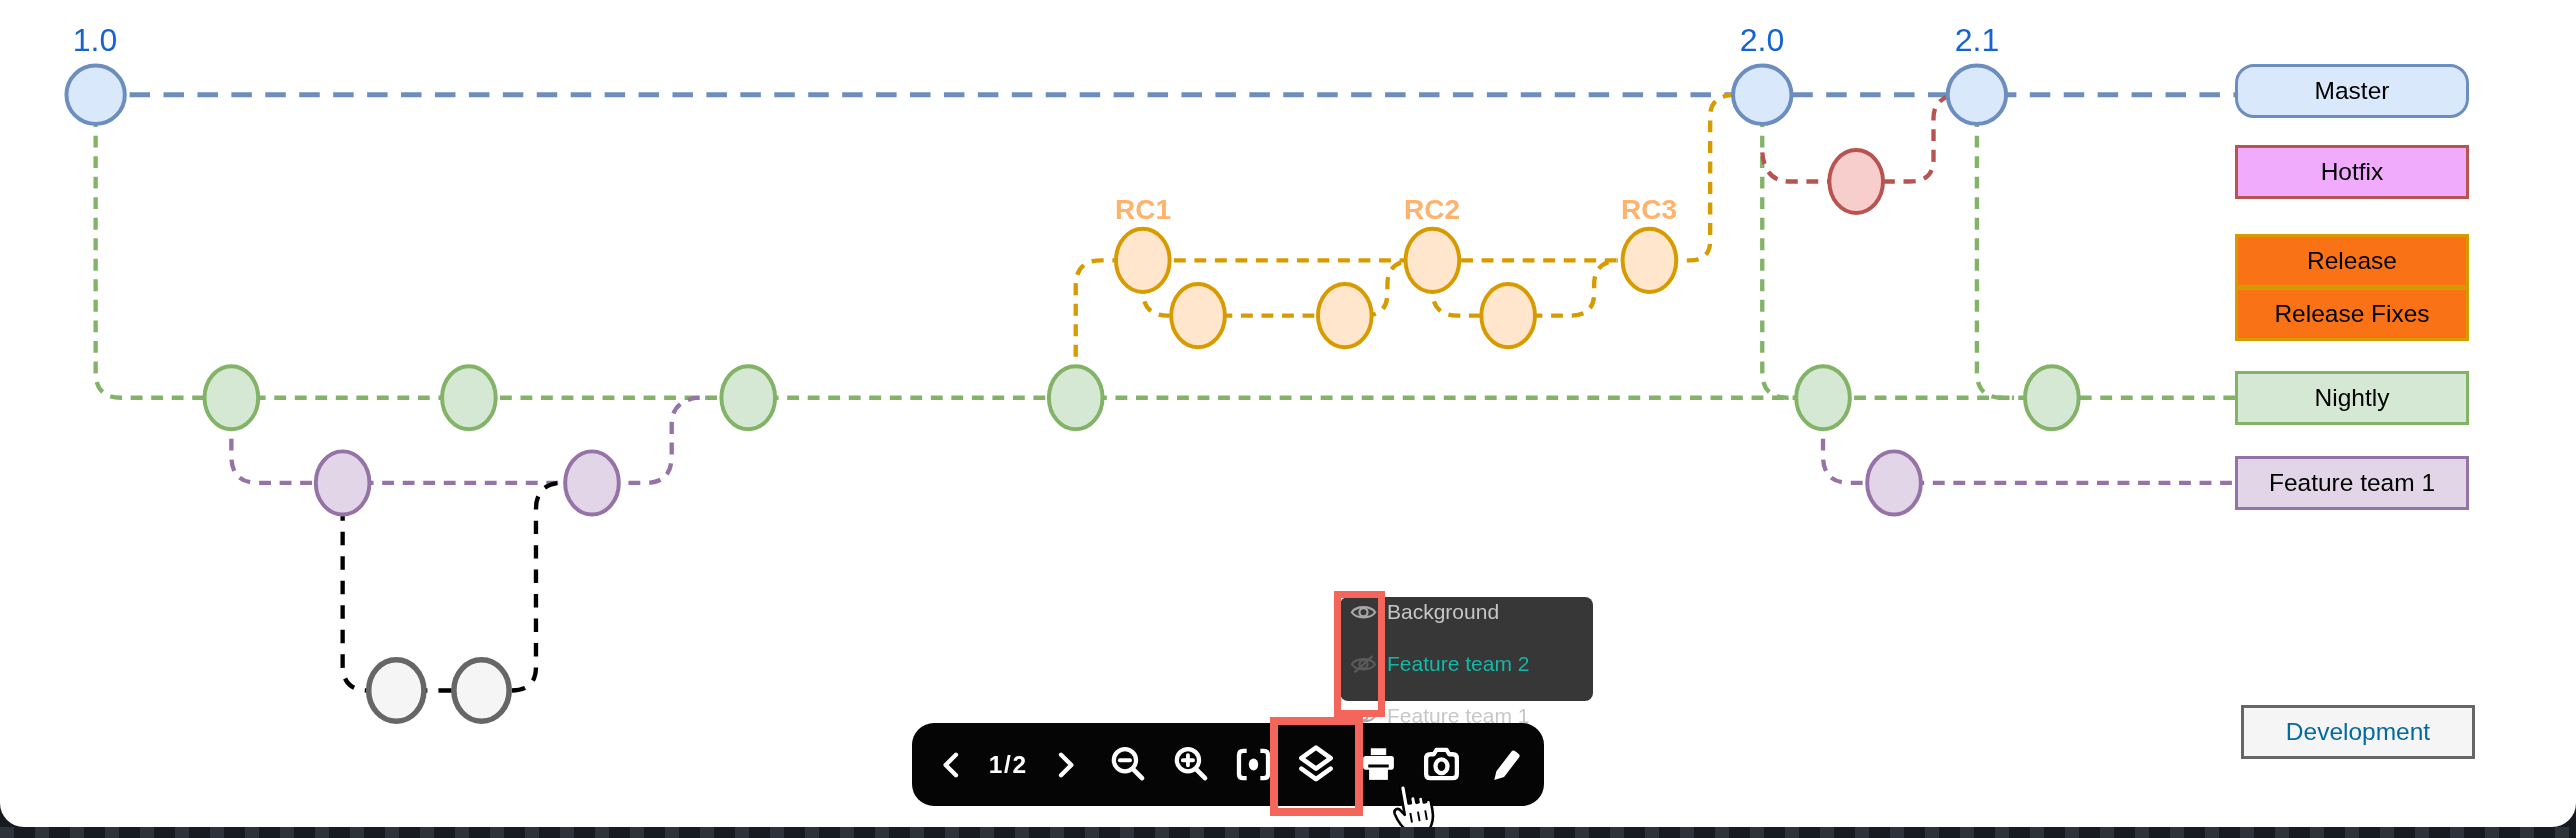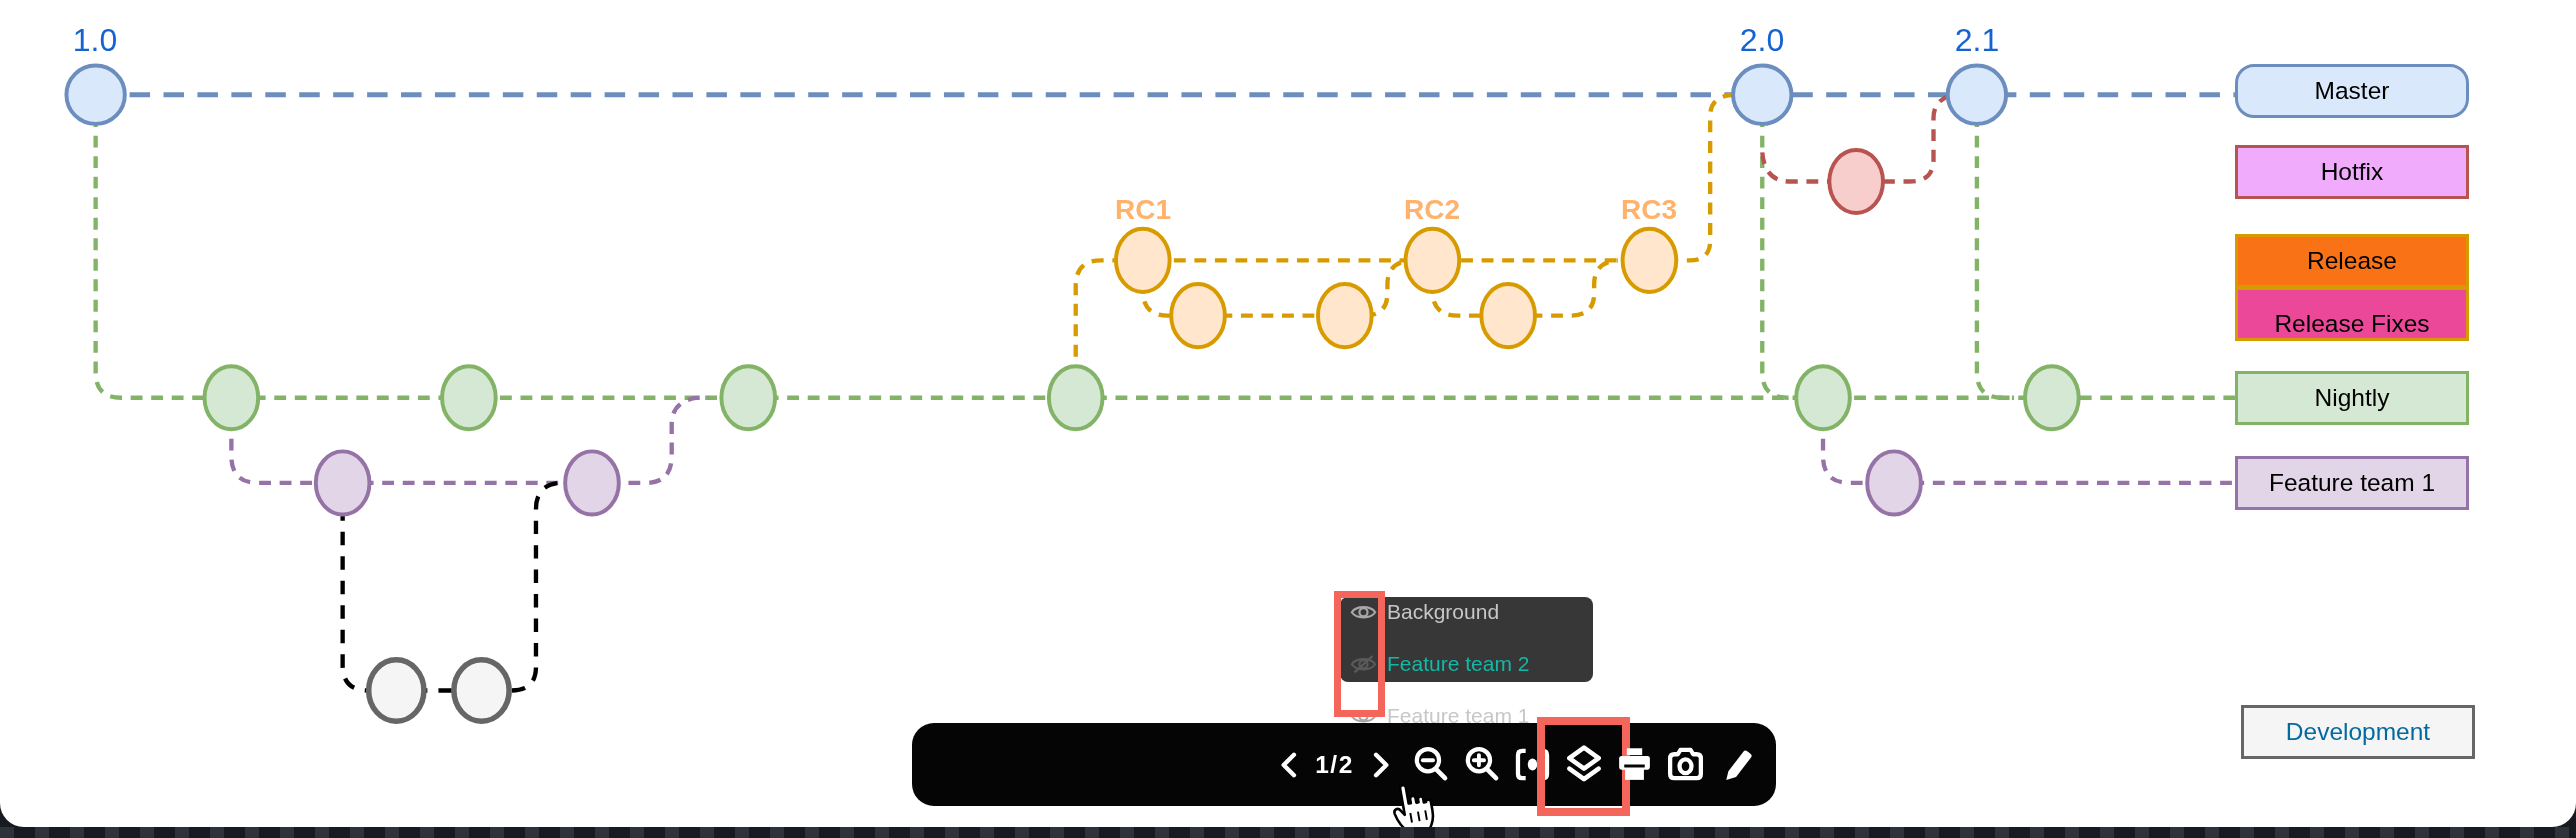--- a/index.html
+++ b/index.html
@@ -19,43 +19,43 @@
   .vtag{width:126px;text-align:center;font-size:32px;font-weight:normal;color:#1563d2;}
   .rctag{width:126px;text-align:center;font-size:28px;font-weight:bold;color:#ffb26b;}
 
   
   .branch-box{left:2235px;width:234px;height:54px;box-sizing:border-box;
     display:flex;align-items:center;justify-content:center;
     font-size:24.5px;color:#000;background:#fff;border:3.2px solid #000;}
   .bb-master{top:64px;background:#dae8fc;border-color:#6c8ebf;border-radius:19px;}
   .bb-hotfix{top:145px;background:#f0abfc;border-color:#b85450;}
   .bb-release{top:234px;background:#f97316;border-color:#d79b00;}
-  .bb-releasefixes{top:287px;background:#ec4899;border-color:#d79b00;align-items:flex-end;}
+  .bb-releasefixes{top:287px;background:#f97316;border-color:#d79b00;}
   .bb-nightly{top:371px;background:#d5e8d4;border-color:#82b366;}
   .bb-feature1{top:456px;background:#e1d5e7;border-color:#9673a6;}
   .bb-development{top:705px;background:#f5f5f5;border-color:#666666;color:#0369a1;margin-left:6px;}
 
   
-  .layers-popup{left:1340px;top:597px;width:253px;height:85px;background:#373737;
+  .layers-popup{left:1340px;top:597px;width:253px;height:104px;background:#373737;
     border-radius:8px;display:flex;flex-direction:column;justify-content:space-evenly;
     padding:3.2px 0;box-sizing:border-box;gap:28px;}
   .layer-row{display:flex;align-items:center;gap:9.5px;padding-left:9.5px;height:35px;}
   .layer-row .lbl{font-size:21px;color:#c7c7c7;white-space:nowrap;}
   .layer-row.dim .lbl{color:#14b8a6;}
   .eye-btn{width:28px;height:24px;display:flex;align-items:center;justify-content:center;background:none;border:none;padding:0;}
 
   
   .hl-strip{left:1334px;top:591px;width:51px;height:126px;box-sizing:border-box;
     border:7px solid #f4655c;background:transparent;}
   .hl-box{position:absolute;top:-22px;bottom:-26px;left:-21px;right:-21px;
     border:8px solid #f4655c;}
 
   
-  .toolbar{left:912px;top:723px;width:864px;height:83px;background:#050505;
-    border-radius:22px;display:flex;align-items:center;justify-content:flex-end;
+  .toolbar{left:912px;top:723px;width:632px;height:83px;background:#050505;
+    border-radius:22px;display:flex;align-items:center;justify-content:space-between;
     padding:0 14px;box-sizing:border-box;}
   .tb-btn{width:51px;height:51px;display:flex;align-items:center;justify-content:center;
     background:none;border:none;padding:0;position:relative;}
   .page-ind{color:#fff;font-size:24.5px;font-weight:bold;letter-spacing:1.6px;white-space:nowrap;}
 
   .cursor{left:1387px;top:777px;width:52px;height:58px;}
 </style>
 </head>
 <body>
 

